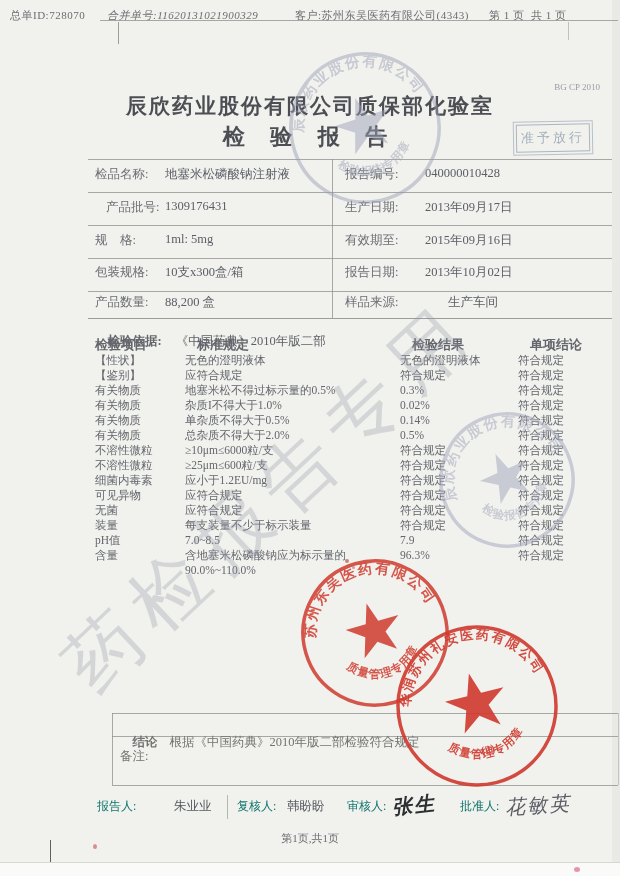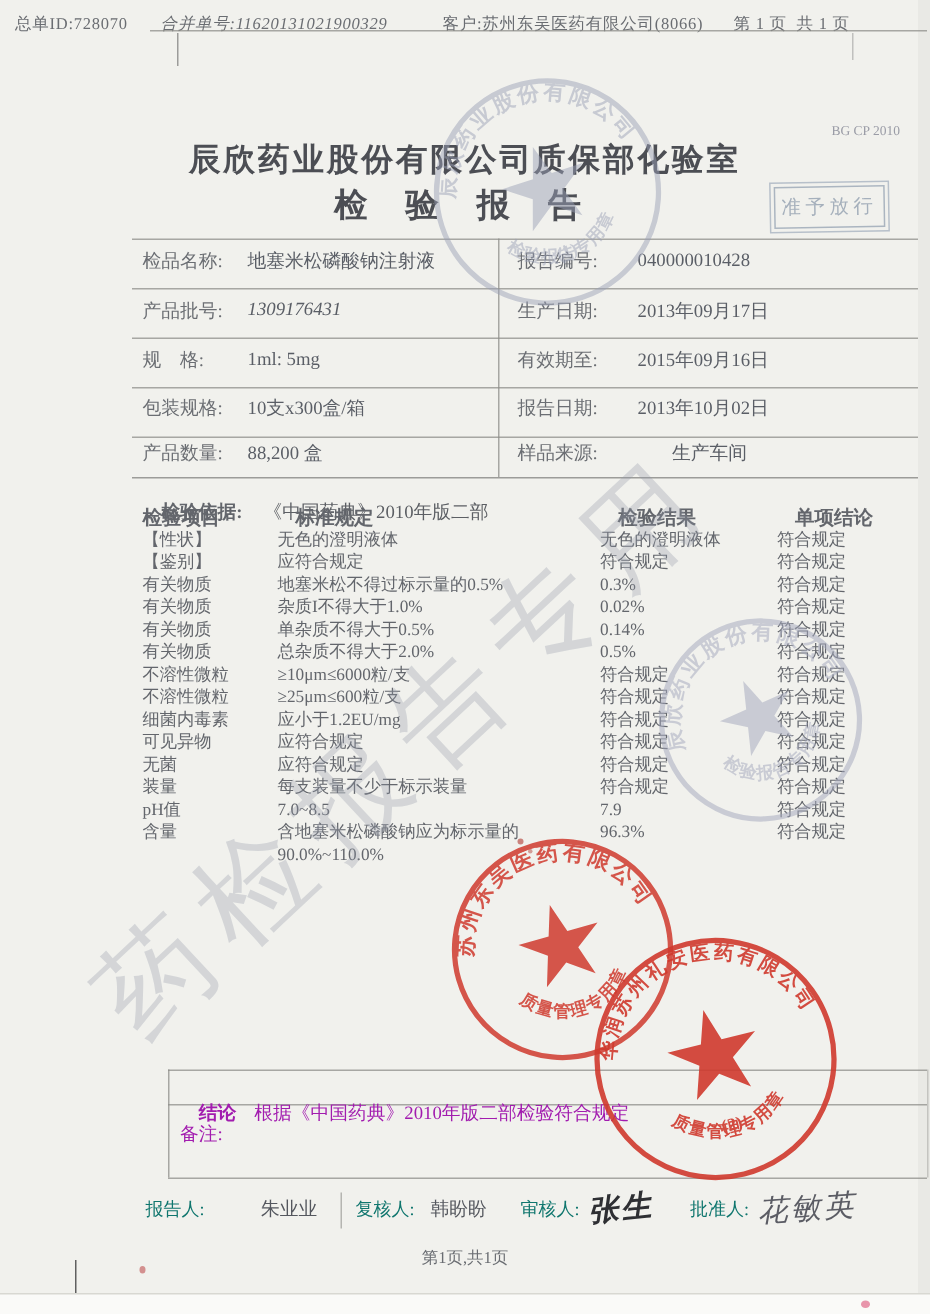--- a/index.html
+++ b/index.html
@@ -45,39 +45,39 @@
   .c-con{width:80px;flex:none;}
   #exam-head .c-std{padding-left:12px;}
   
   #watermark{
     position:absolute;left:78px;top:628px;
     font-size:74px;color:#9298a8;opacity:.30;letter-spacing:14px;white-space:pre;
     transform:rotate(-43deg);transform-origin:0 50%;
     font-weight:400;z-index:3;pointer-events:none;
   }
   
-  .concl-text{font-size:12.5px;color:#a21caf;}
+  .concl-text{font-size:12.5px;color:#737373;}
   
   .sig-label{font-size:12px;color:#0f766e;}
   .sig-name{font-size:12.5px;color:#54575e;}
   .sig-hand{font-size:20px;color:#2e2f33;transform:rotate(-6deg);font-style:italic;font-weight:bold;letter-spacing:2px;}
   .sig-hand.light{color:#5b5c64;transform:rotate(-4deg);font-weight:normal;}
   #footer-page{left:0;width:620px;text-align:center;top:831px;font-size:11px;color:#6a6d72;}
   .stamp{position:absolute;z-index:4;pointer-events:none;}
   .stamp.gray{z-index:2;}
   .artifact{position:absolute;}
 </style>
 </head>
 <body>
 
 <div id="scan">
 
   <span class="txt hdr" style="left:10px;top:8px;">总单ID:728070</span>
   <span class="txt hdr" style="left:107px;top:8px;font-style:italic;">合并单号:11620131021900329</span>
-  <span class="txt hdr" style="left:295px;top:8px;">客户:苏州东吴医药有限公司(8066)</span>
+  <span class="txt hdr" style="left:295px;top:8px;">客户:苏州东吴医药有限公司(4343)</span>
   <span class="txt hdr" style="left:489px;top:8px;">第 1 页  共 1 页</span>
   <div class="line" style="left:100px;top:20px;width:518px;"></div>
   <div class="vline artifact" style="left:118px;top:22px;height:22px;background:#555;opacity:.55;"></div>
   <div class="vline artifact" style="left:568px;top:22px;height:18px;background:#777;opacity:.4;"></div>
 
   <span id="doc-code">BG CP 2010</span>
 
   <div class="txt" id="title1">辰欣药业股份有限公司质保部化验室</div>
   <div class="txt" id="title2">检 验 报 告</div>
 
@@ -90,22 +90,22 @@
   <div class="line" style="left:88px;top:225px;width:524px;"></div>
   <div class="line" style="left:88px;top:258px;width:524px;"></div>
   <div class="line" style="left:88px;top:291px;width:524px;"></div>
   <div class="line" style="left:88px;top:318px;width:524px;opacity:.85;"></div>
   <div class="vline" style="left:332px;top:159px;height:159px;"></div>
   <div id="info-rows">
       <span class="txt info-label" style="left: 95px; top: 166px;">检品名称:</span>
       <span class="txt info-value" style="left: 165px; top: 166px;">地塞米松磷酸钠注射液</span>
       <span class="txt info-label" style="left: 345px; top: 166px;">报告编号:</span>
       <span class="txt info-value" style="left: 425px; top: 166px;">040000010428</span>
-      <span class="txt info-label" style="left: 95px; top: 199px;">产品批号:</span>
-      <span class="txt info-value" style="left: 165px; top: 199px; font-style: italic;">1309176431</span>
+      <span class="txt info-label" style="left: 106px; top: 199px;">产品批号:</span>
+      <span class="txt info-value" style="left: 165px; top: 199px;">1309176431</span>
       <span class="txt info-label" style="left: 345px; top: 199px;">生产日期:</span>
       <span class="txt info-value" style="left: 425px; top: 199px;">2013年09月17日</span>
       <span class="txt info-label" style="left: 95px; top: 232px;">规    格:</span>
       <span class="txt info-value" style="left: 165px; top: 232px;">1ml: 5mg</span>
       <span class="txt info-label" style="left: 345px; top: 232px;">有效期至:</span>
       <span class="txt info-value" style="left: 425px; top: 232px;">2015年09月16日</span>
       <span class="txt info-label" style="left: 95px; top: 264px;">包装规格:</span>
       <span class="txt info-value" style="left: 165px; top: 264px;">10支x300盒/箱</span>
       <span class="txt info-label" style="left: 345px; top: 264px;">报告日期:</span>
       <span class="txt info-value" style="left: 425px; top: 264px;">2013年10月02日</span>

